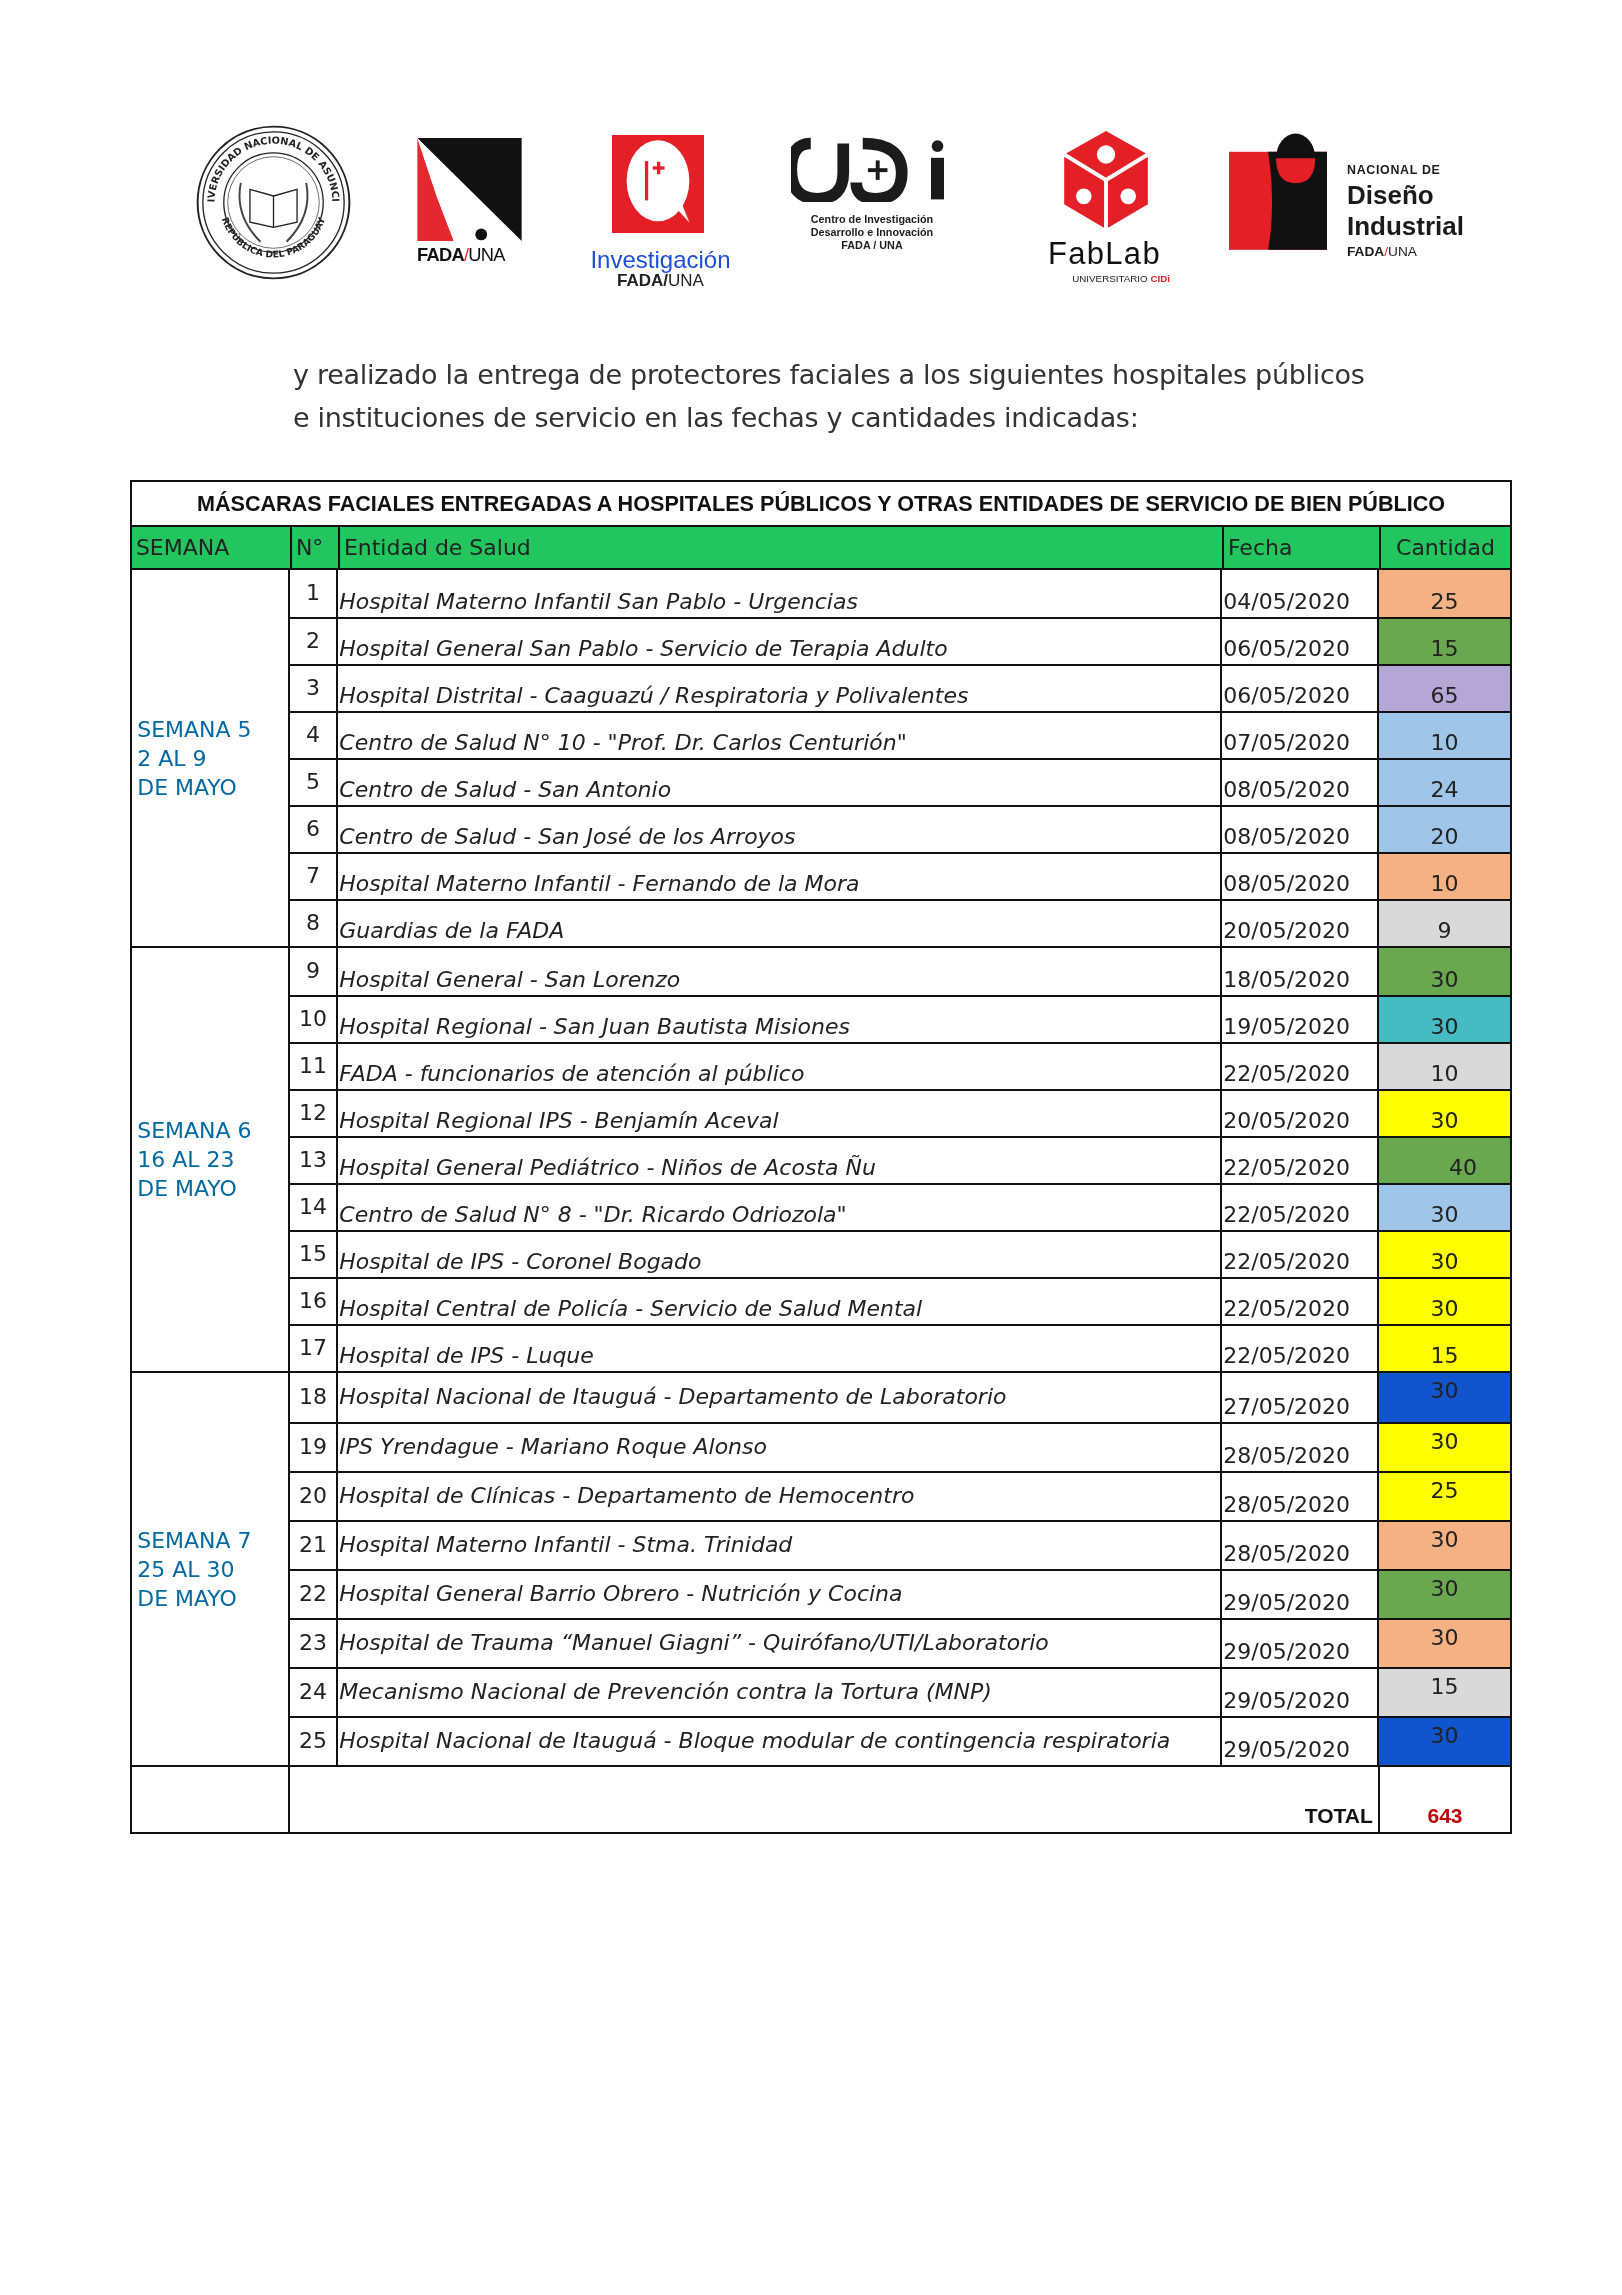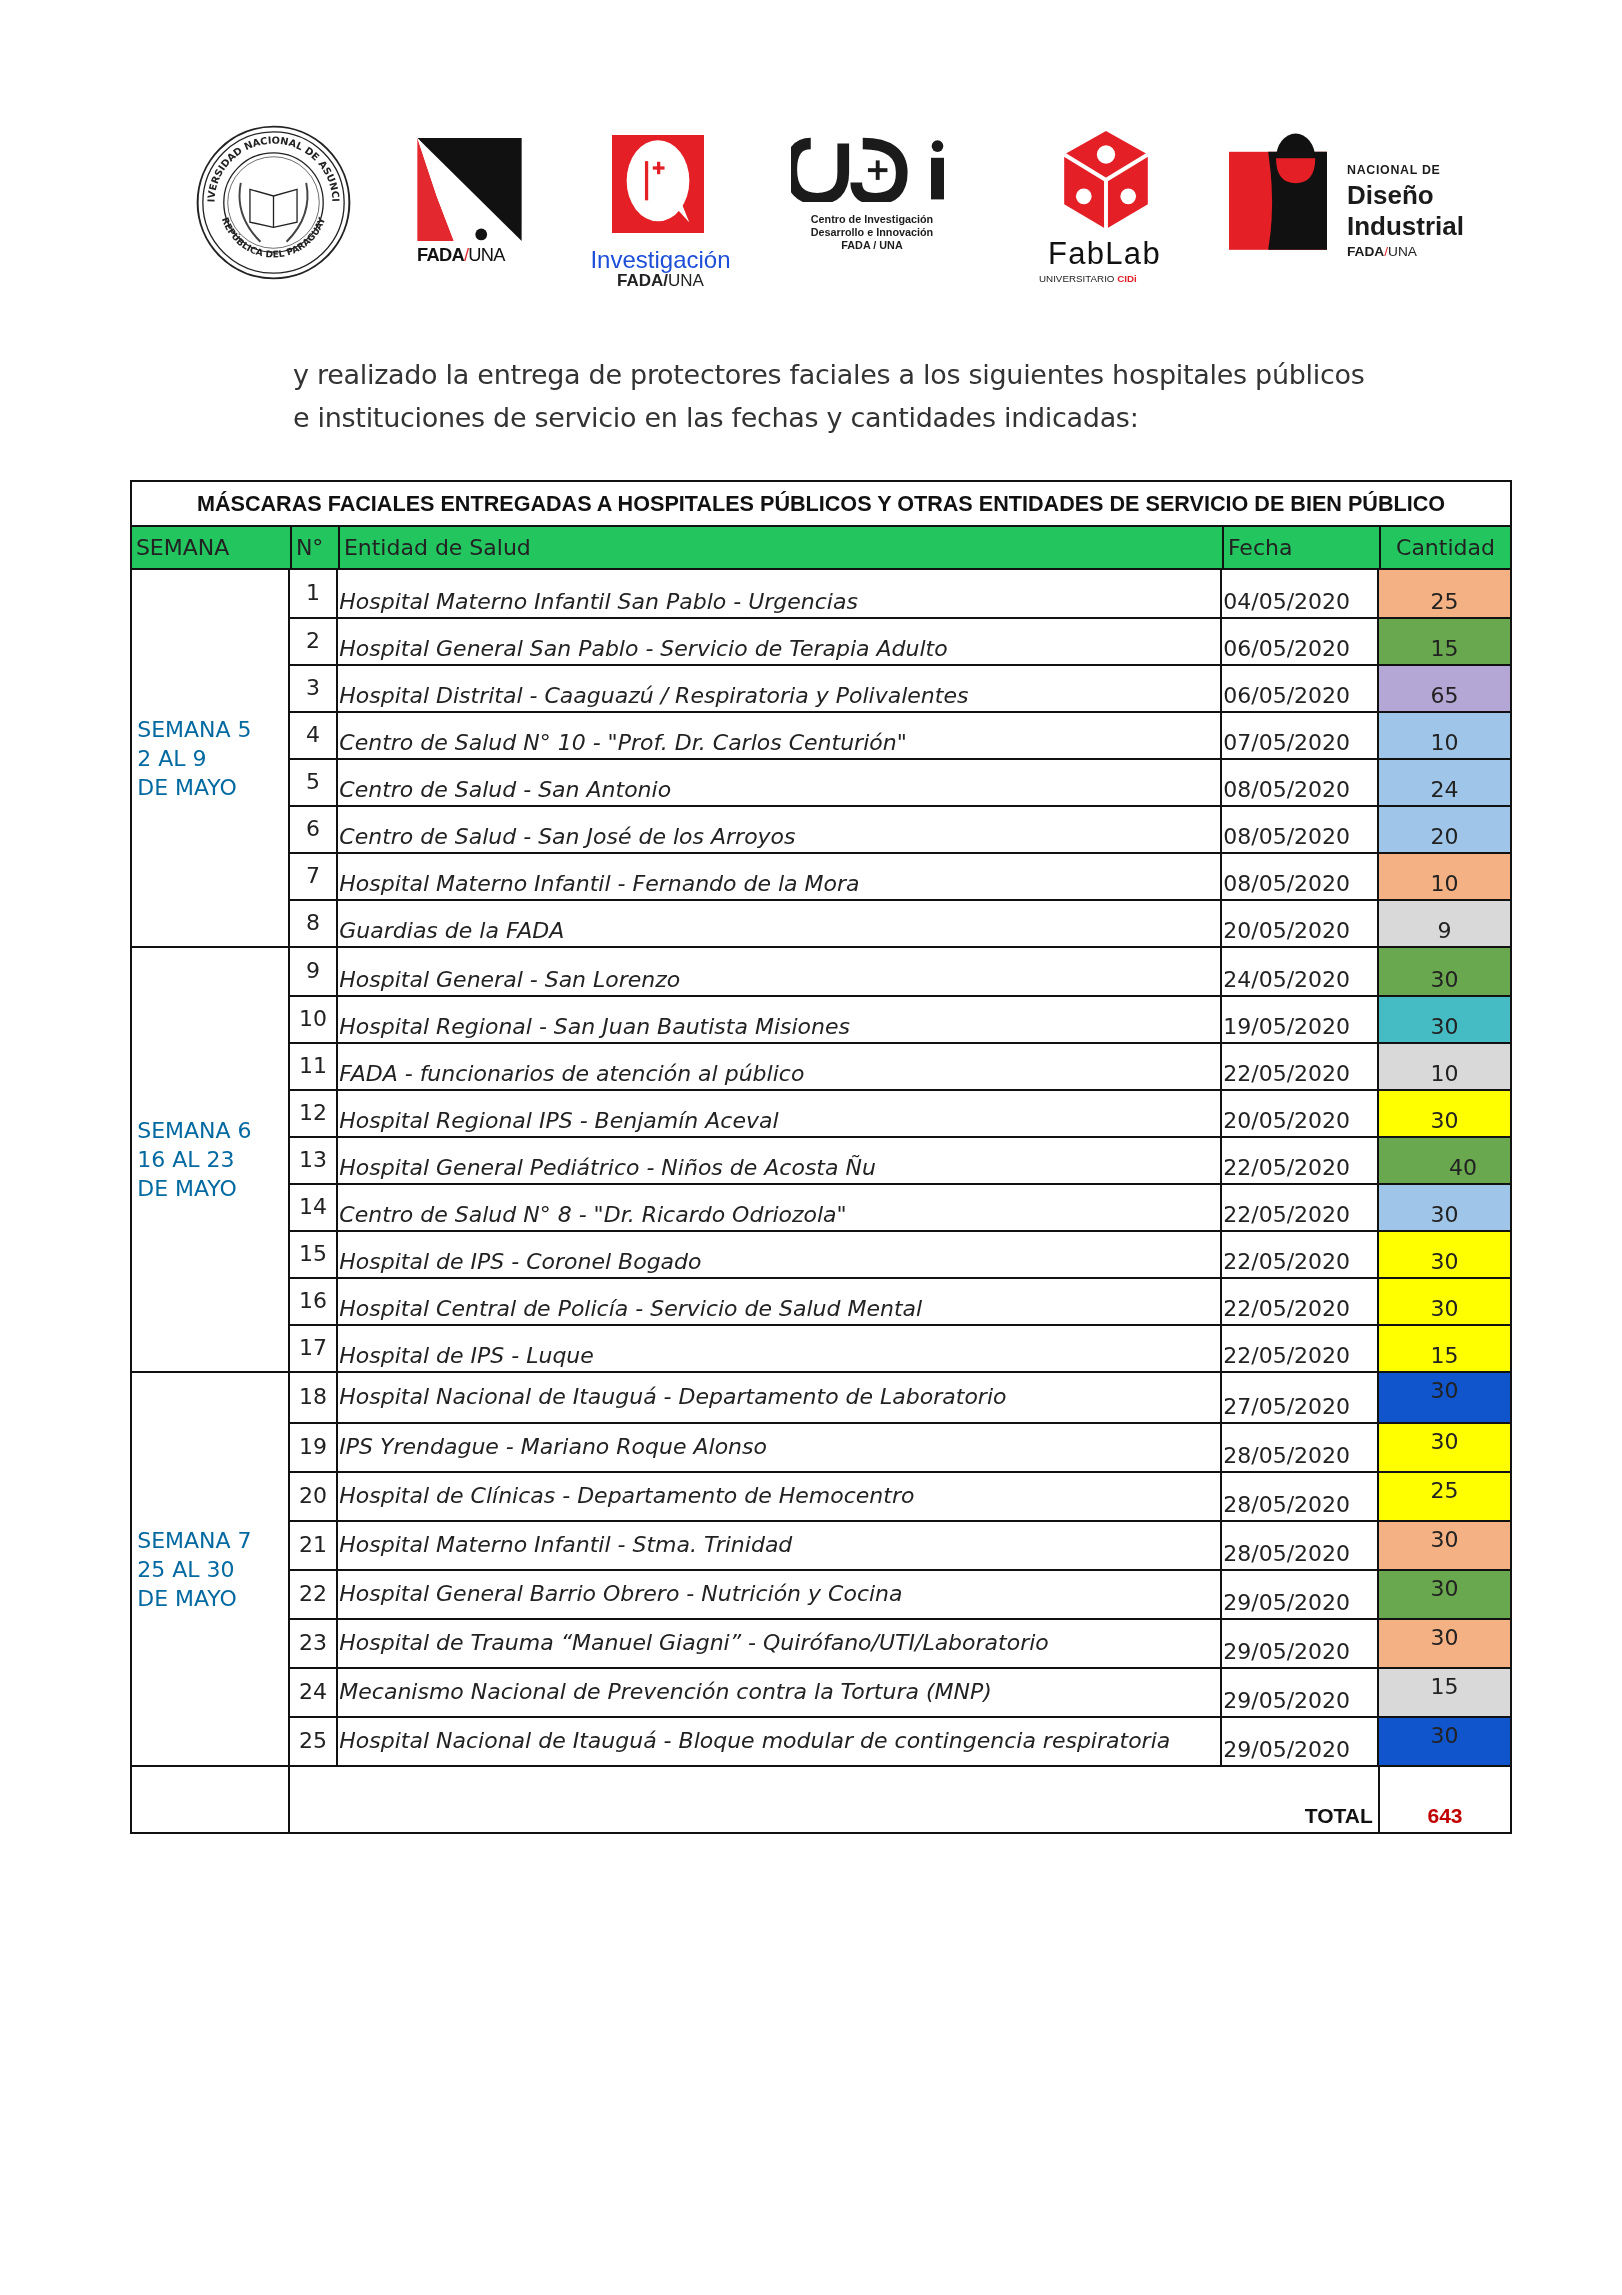--- a/index.html
+++ b/index.html
@@ -21,21 +21,21 @@
   .inv-sub { position:absolute; left:0; top:136px; width:157px; text-align:center; font-family:"Liberation Sans", sans-serif; font-size:17px; color:#222; font-weight:bold; }
   .inv-sub .thin { font-weight:normal; }
   
   .cidi { left:784px; top:13px; width:176px; height:131px; }
   .cidi-mark { position:absolute; left:6.5px; top:0; width:163px; height:65px; }
   .cidi-text { position:absolute; left:0; top:76px; width:176px; text-align:center; font-family:"Liberation Sans", sans-serif; font-size:10.8px; font-weight:bold; line-height:13px; color:#1c1c1c; }
   
   .fablab { left:1039px; top:6.5px; width:131px; height:157px; }
   .fablab-mark { position:absolute; left:21px; top:0; width:92px; height:98px; }
   .fablab-text { position:absolute; left:0; top:105px; width:131px; text-align:center; font-family:"Liberation Sans", sans-serif; font-size:31px; color:#111; letter-spacing:1.3px; }
-  .fablab-sub { position:absolute; left:0; top:142px; width:131px; text-align:left; font-family:"Liberation Sans", sans-serif; font-size:9.8px; color:#222; }
+  .fablab-sub { position:absolute; left:0; top:142px; width:131px; text-align:right; font-family:"Liberation Sans", sans-serif; font-size:9.8px; color:#222; }
   .fablab-sub b { color:#e41f26; }
   
   .di { left:1229px; top:7.8px; width:275px; height:131px; }
   .di-mark { position:absolute; left:0; top:0; width:98px; height:118px; }
   .di-text { position:absolute; left:118px; top:31px; font-family:"Liberation Sans", sans-serif; color:#1b1b1b; }
   .di-top { font-size:12.4px; font-weight:bold; letter-spacing:0.7px; }
   .di-main { font-size:26px; font-weight:bold; line-height:26px; margin-top:5.2px; }
   .di-fada { font-size:13.7px; font-weight:bold; margin-top:5.2px; }
   .di-fada .thin { font-weight:normal; }
   .di-fada .slash { color:#e41f26; font-weight:normal; }
@@ -244,21 +244,21 @@
       <div class="week w6">
         <div class="week-label">
           <div>SEMANA 6</div>
           <div>16 AL 23</div>
           <div>DE MAYO</div>
         </div>
         <div class="rows">
           <div class="row">
             <div class="c-no">9</div>
             <div class="c-ent">Hospital General - San Lorenzo</div>
-            <div class="c-fec">24/05/2020</div>
+            <div class="c-fec">18/05/2020</div>
             <div class="c-cant" style="background: rgb(106, 168, 79);">30</div>
           </div>
           <div class="row">
             <div class="c-no">10</div>
             <div class="c-ent">Hospital Regional - San Juan Bautista Misiones</div>
             <div class="c-fec">19/05/2020</div>
             <div class="c-cant" style="background: rgb(69, 188, 196);">30</div>
           </div>
           <div class="row">
             <div class="c-no">11</div>

